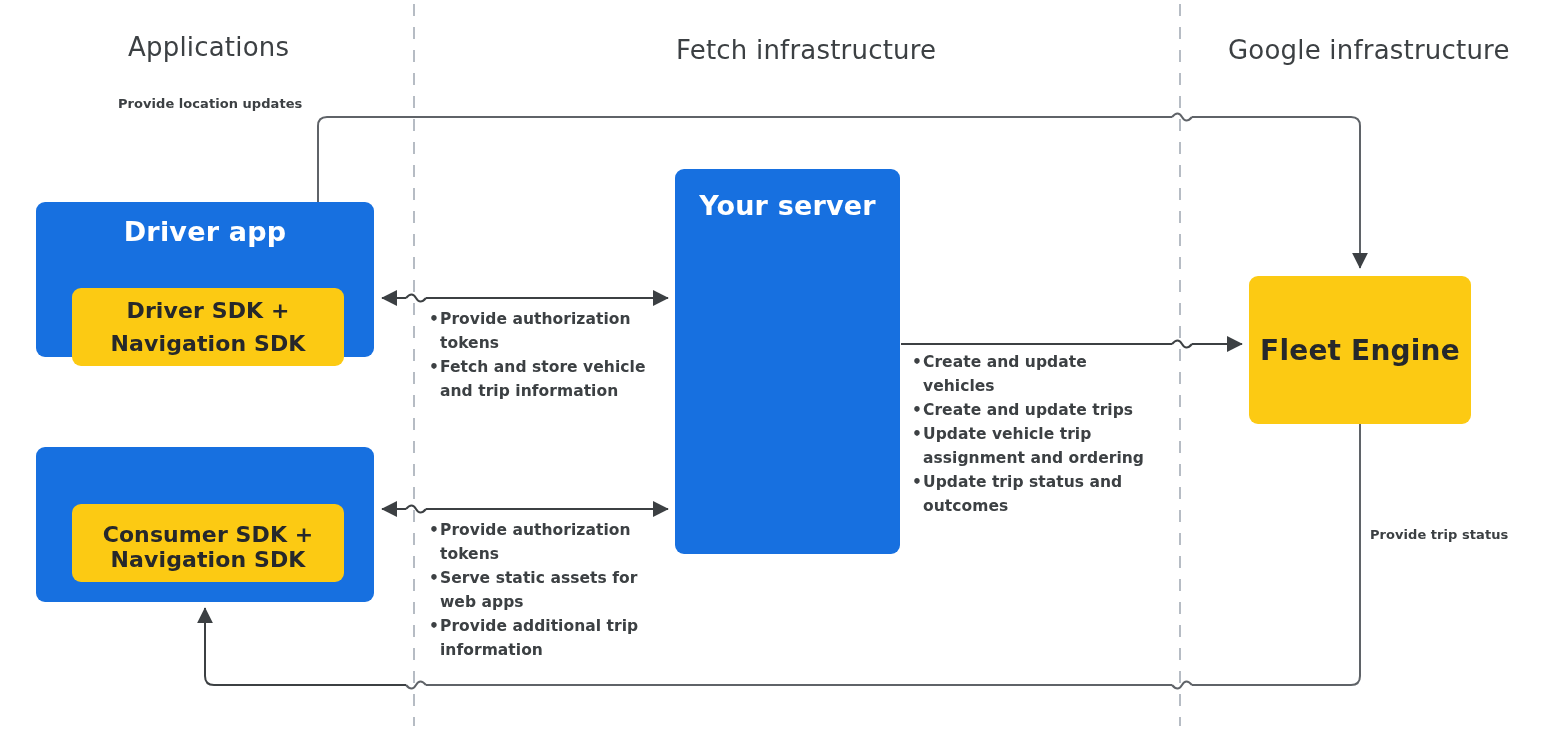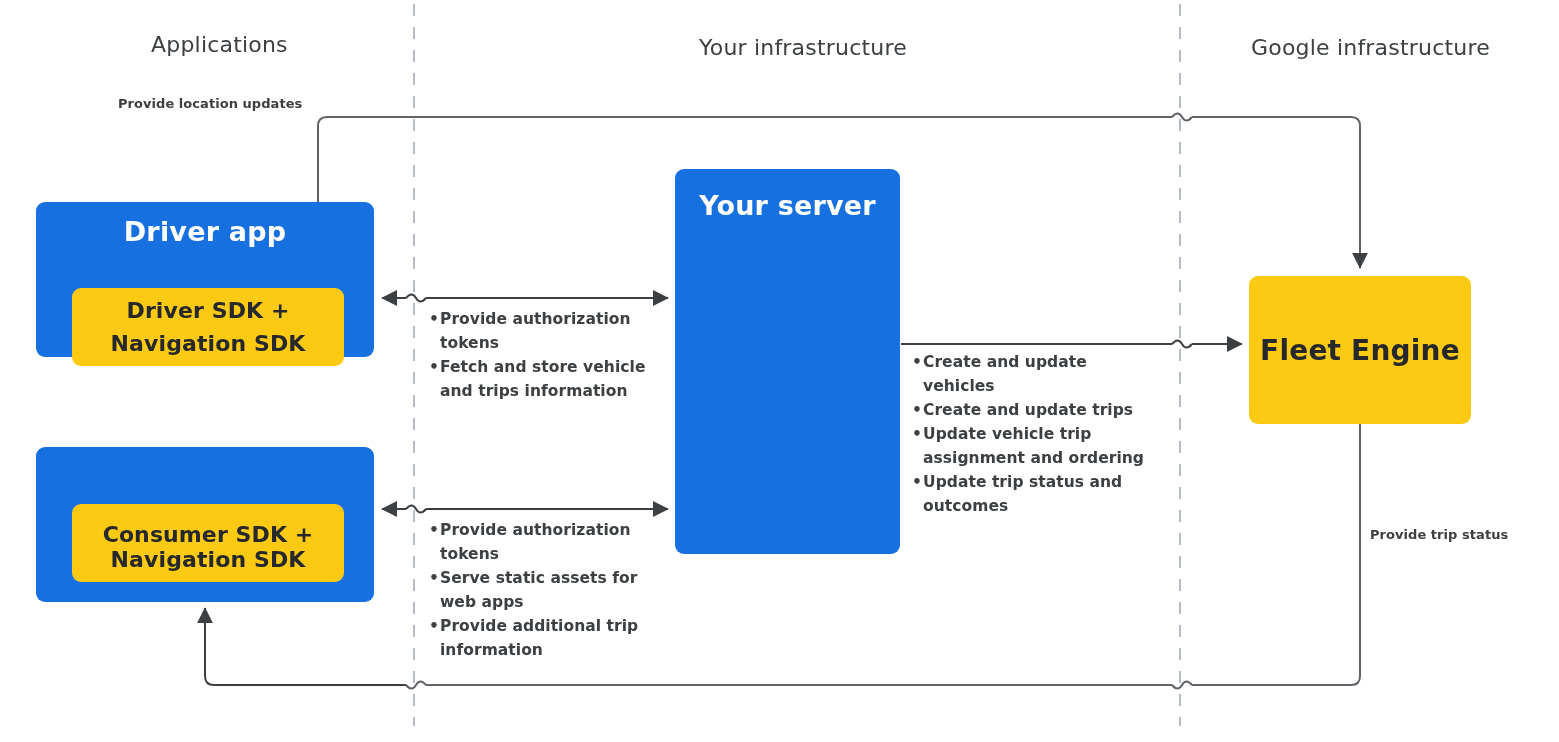--- a/index.html
+++ b/index.html
@@ -17,26 +17,25 @@
   }
   svg.layer {
     position: absolute;
     left: 0;
     top: 0;
     width: 1559px;
     height: 742px;
   }
   .col-header {
     position: absolute;
-    font-size: 22px;
+    font-size: 26px;
     font-weight: 400;
     color: #3c4043;
     white-space: nowrap;
     letter-spacing: 0.2px;
-    margin-left: 23px;
   }
   .node {
     position: absolute;
     box-sizing: border-box;
     border-radius: 9px;
   }
   .node-blue {
     background: #1770E0;
   }
   .node-yellow {
@@ -148,21 +147,21 @@
     <g>
       <path d="M 1360 412 L 1360 676 Q 1360 685 1351 685 L 1192 685" fill="none" stroke="#5f6368" stroke-width="2"></path>
       <path d="M 1192 685 q -6 -7 -10 0 q -4 7 -10 0" fill="none" stroke="#5f6368" stroke-width="2"></path>
       <path d="M 1172 685 L 426 685" fill="none" stroke="#5f6368" stroke-width="2"></path>
       <path d="M 426 685 q -6 -7 -10 0 q -4 7 -10 0" fill="none" stroke="#5f6368" stroke-width="2"></path>
       <path d="M 406 685 L 214 685 Q 205 685 205 676 L 205 608" fill="none" stroke="#3c4043" stroke-width="2" marker-end="url(#arrowEnd)"></path>
     </g>
   </svg>
 
   <div class="col-header" style="left:128px; top:32px;">Applications</div>
-  <div class="col-header" style="left:676px; top:35px;">Your infrastructure</div>
+  <div class="col-header" style="left:676px; top:35px;">Fetch infrastructure</div>
   <div class="col-header" style="left:1228px; top:35px;">Google infrastructure</div>
 
   <div class="node node-blue" style="left:36px; top:202px; width:338px; height:155px;">
     <div class="node-title-white" style="top:14px;">Driver app</div>
     <div class="node node-yellow" style="left:36px; top:57px; width:272px; height:78px;margin-top:29px;">
       <div class="node-title-dark" style="top:6px;">Driver SDK +</div>
       <div class="node-title-dark" style="top:39px;">Navigation SDK</div>
     </div>
   </div>
 
@@ -184,21 +183,21 @@
   <div class="edge-label" style="left:118px; top:96px;">Provide location updates</div>
   <div class="edge-label" style="left:1370px; top:527px;">Provide trip status</div>
 
   <div class="bullets" style="left:429px; top:307px; width:230px;">
     <div class="bullet-row">
       <span class="bullet-dot">•</span>
       <span class="bullet-txt">Provide authorization tokens</span>
     </div>
     <div class="bullet-row">
       <span class="bullet-dot">•</span>
-      <span class="bullet-txt">Fetch and store vehicle and trips information</span>
+      <span class="bullet-txt">Fetch and store vehicle and trip information</span>
     </div>
   </div>
 
   <div class="bullets" style="left:429px; top:518px; width:230px;">
     <div class="bullet-row">
       <span class="bullet-dot">•</span>
       <span class="bullet-txt">Provide authorization tokens</span>
     </div>
     <div class="bullet-row">
       <span class="bullet-dot">•</span>

